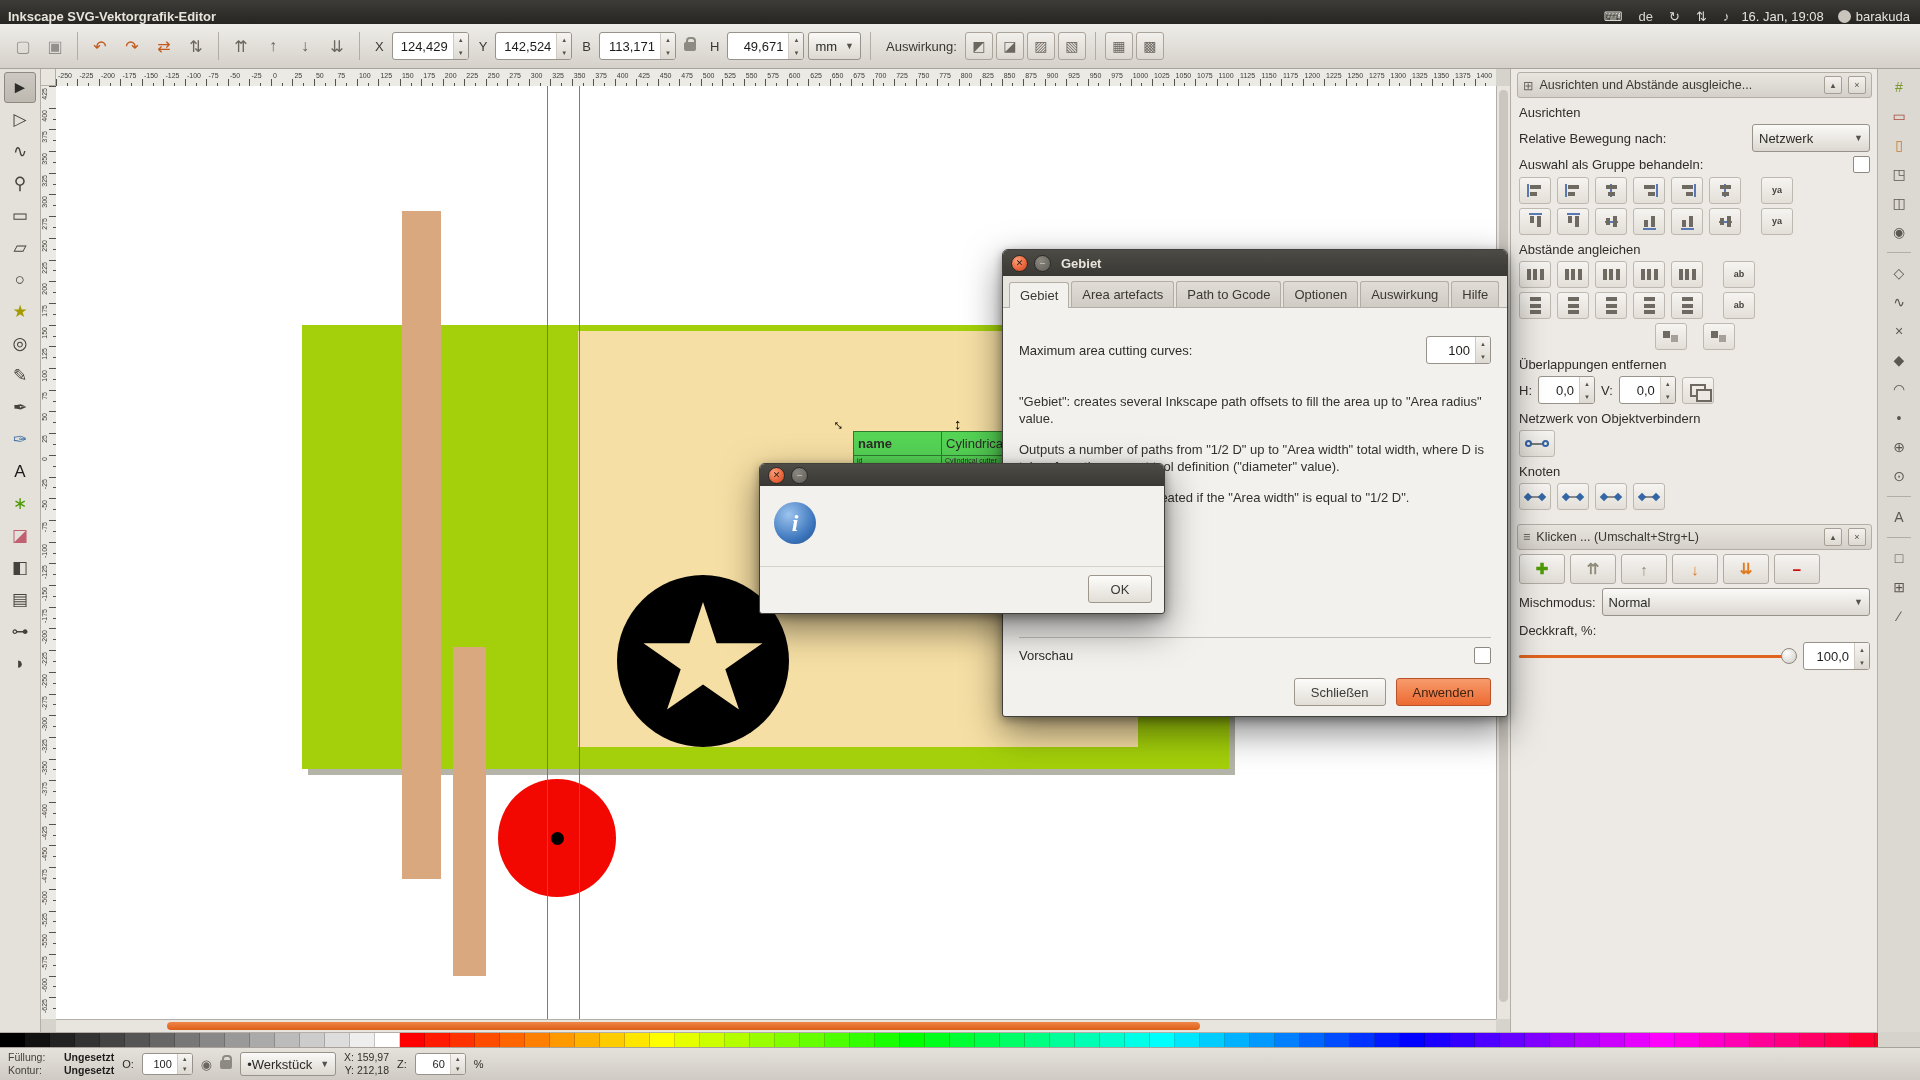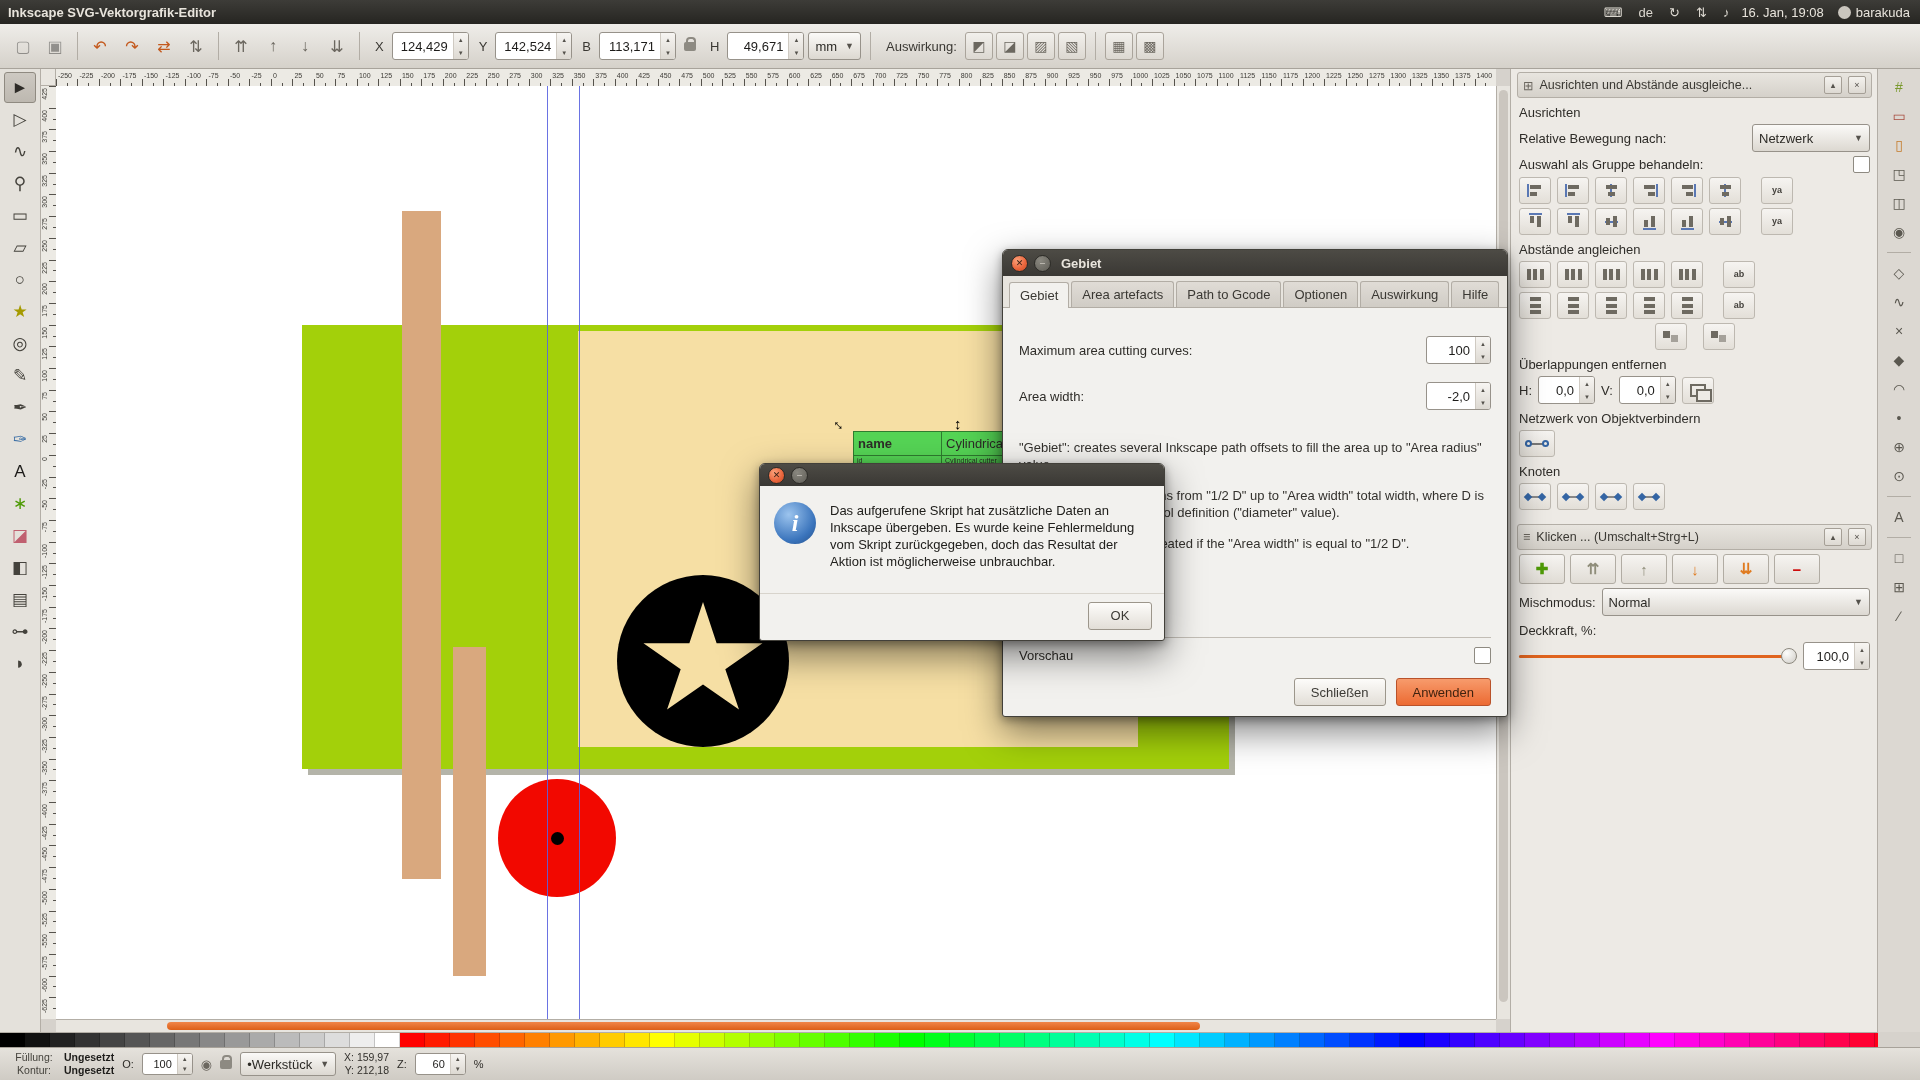--- a/index.html
+++ b/index.html
@@ -1,20 +1,20 @@
 <!DOCTYPE html>
 <html><head>
 <meta charset="utf-8">
 <style>
   html,body{margin:0;padding:0;}
   body{width:1920px;height:1080px;position:relative;overflow:hidden;
        font-family:"Liberation Sans",sans-serif;background:#d6d2cc;color:#2e2c28;}
   
   .titlebar{position:absolute;top:0;left:0;right:0;height:24px;
-    background:linear-gradient(#3d3c38,#262521);display:flex;align-items:center;
+    background:linear-gradient(#3d3c38,#262521);display:flex;align-items:flex-end;
     color:#e8e4dc;font-size:13px;z-index:20;}
   .titlebar .apptitle{margin-left:8px;font-weight:bold;}
   .indicators{margin-left:auto;display:flex;align-items:center;gap:16px;margin-right:12px;}
   .ind{color:#dcd8d0;font-size:13px;}
   .clock{font-size:13px;}
   .useric{width:13px;height:13px;border-radius:50%;background:#c9c5bd;display:inline-block;margin-right:5px;}
   .userbox{display:flex;align-items:center;}
   
   .toolbar{position:absolute;top:24px;left:0;right:0;height:44px;
     background:linear-gradient(#efede9,#d5d1ca);border-bottom:1px solid #a8a39b;
@@ -162,21 +162,21 @@
   .snap-btn{width:28px;height:26px;border:1px solid transparent;border-radius:3px;
     display:flex;align-items:center;justify-content:center;font-size:14px;color:#5b5850;background:transparent;}
   .hsep{width:24px;height:1px;background:#b2ada5;margin:4px 0;}
   
   .palette{position:absolute;left:0;right:42px;top:1032px;height:16px;background:#d8d4cf;
     border-top:1px solid #b3aea6;display:flex;overflow:hidden;align-items:stretch;}
   .swatch{width:24px;flex:none;border-right:1px solid rgba(0,0,0,.18);}
   
   .statusbar{position:absolute;left:0;right:0;bottom:0;height:32px;background:linear-gradient(#e5e2dc,#cfcbc4);
     border-top:1px solid #a7a29a;display:flex;align-items:center;padding:0 8px;gap:8px;font-size:12px;z-index:21;}
-  .fsblock{display:flex;flex-direction:column;justify-content:center;font-size:10.5px;line-height:1.25;text-align:center;}
+  .fsblock{display:flex;flex-direction:column;justify-content:center;font-size:10.5px;line-height:1.25;}
   .fsrow{display:flex;gap:4px;}
   .fsrow .k{color:#44423c;width:52px;}
   .fsrow .v{font-weight:bold;color:#1d1c1a;}
   .sb-ico{font-size:13px;color:#6b675f;}
   .msg{flex:1;white-space:nowrap;overflow:hidden;text-overflow:ellipsis;font-size:12.5px;color:#21201d;}
   .coords{display:flex;flex-direction:column;font-size:10.5px;line-height:1.25;text-align:right;color:#33312d;}
   .zlab{font-size:11px;}
 </style>
 </head>
 <body>
@@ -1016,30 +1016,20 @@
     <div class="grow">
       <span class="lab">Maximum area cutting curves:</span>
       <span class="spin">
           <span class="val" style="min-width:38px;">100</span>
           <span class="steps">
             <span>▲</span>
             <span>▼</span>
           </span>
         </span>
     </div>
-    <div class="grow">
-      <span class="lab">Area width:</span>
-      <span class="spin">
-          <span class="val" style="min-width:38px;">-2,0</span>
-          <span class="steps">
-            <span>▲</span>
-            <span>▼</span>
-          </span>
-        </span>
-    </div>
     <div class="ghelp" id="gebiet-help">
         <p>"Gebiet": creates several Inkscape path offsets to fill the area up to "Area radius" value.</p>
         <p>Outputs a number of paths from "1/2 D" up to "Area width" total width, where D is taken from the nearest tool definition ("diameter" value).</p>
         <p>Only one offset will be created if the "Area width" is equal to "1/2 D".</p>
       </div>
     <div class="gsep"></div>
     <div class="prevrow">
       <span class="lab">Vorschau</span>
       <span class="cb"></span>
     </div>
@@ -1050,21 +1040,20 @@
   </div>
 </div>
 
 <div class="window" style="left:759px;top:463px;width:404px;z-index:60;">
   <div class="wtitle" style="height:22px;">
     <span class="wbtn close">✕</span>
     <span class="wbtn min">–</span>
   </div>
   <div class="ibody">
     <span class="infoicon">i</span>
-    <span class="imsg">Das aufgerufene Skript hat zusätzliche Daten an Inkscape übergeben. Es wurde keine Fehlermeldung vom Skript zurückgegeben, doch das Resultat der Aktion ist möglicherweise unbrauchbar.</span>
   </div>
   <div class="ifoot">
     <button class="btn" style="min-width:64px;justify-content:center;">OK</button>
   </div>
 </div>
 
 <div class="palette" id="palette">
     <div class="swatch" style="background: rgb(0, 0, 0);"></div>
     <div class="swatch" style="background: rgb(17, 17, 17);"></div>
     <div class="swatch" style="background: rgb(34, 34, 34);"></div>

